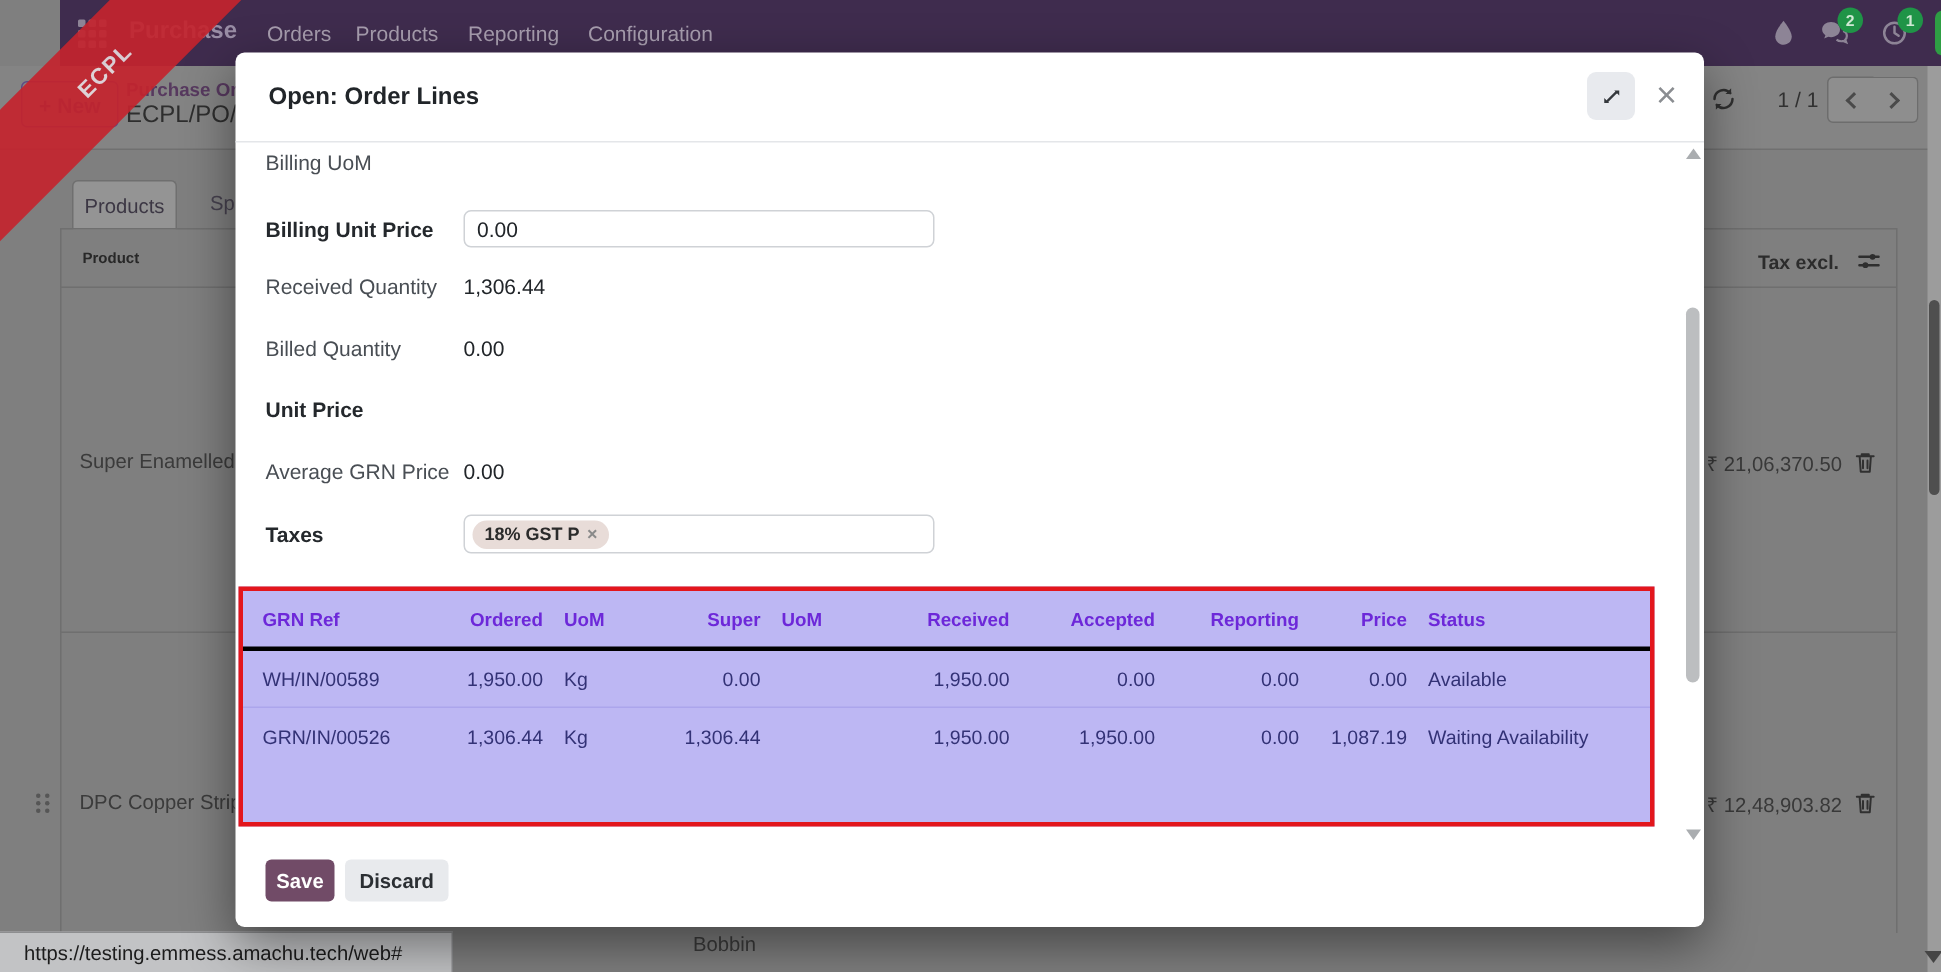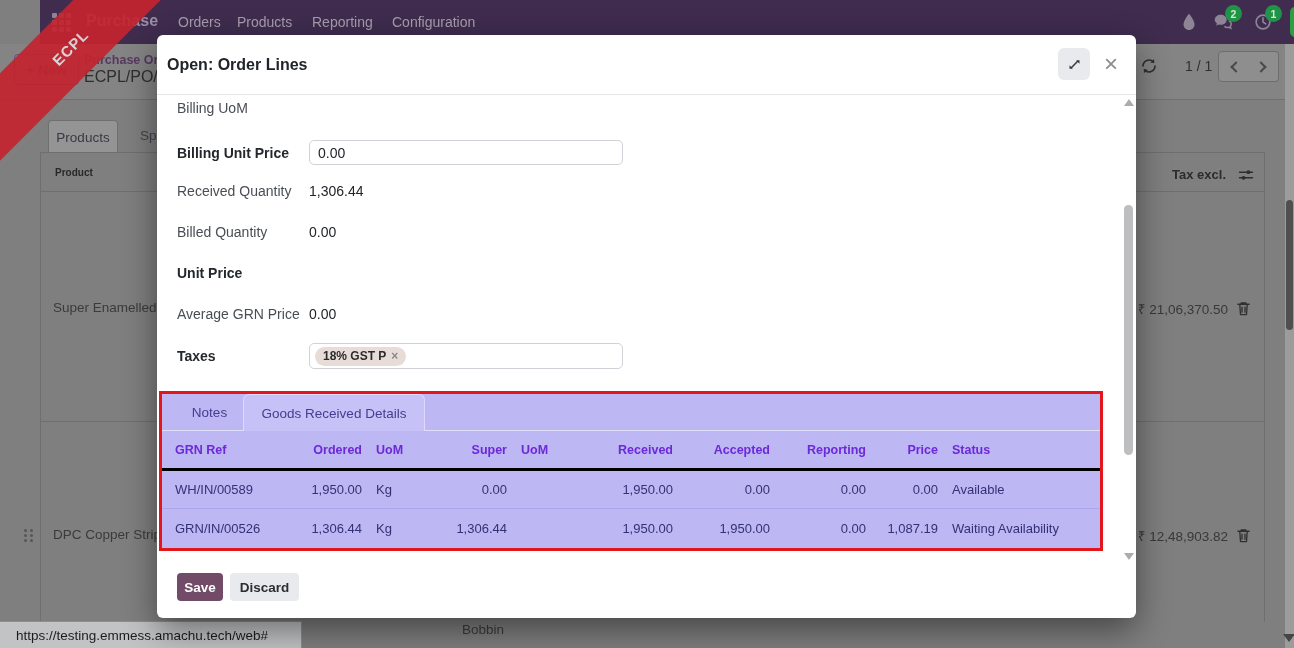--- a/index.html
+++ b/index.html
@@ -69,21 +69,21 @@
   
   .page-sb { position:absolute; top:44px; right:0; width:9px; height:604px; background:#9c9c9c; z-index:2; }
   .page-sb-thumb { position:absolute; top:156px; left:1px; width:7px; height:130px; background:#4f4f4f; border-radius:4px; cursor:pointer; }
   .page-sb-down { position:absolute; bottom:6px; left:0; width:0; height:0; margin-left:-2px;
     border-left:6px solid transparent; border-right:6px solid transparent; border-top:8px solid #454545; cursor:pointer; }
 
   
   .modal { position:absolute; top:35px; left:157px; width:979px; height:583px; background:#ffffff;
     border-radius:6px; box-shadow:0 12px 34px rgba(0,0,0,.45); z-index:10; }
   .m-head { position:absolute; top:0; left:0; right:0; height:60px; border-bottom:1px solid #e4e6e9; }
-  .m-title { position:absolute; top:21px; left:10px; font-size:16px; font-weight:600; color:#212529; }
+  .m-title { position:absolute; top:21px; left:22px; font-size:16px; font-weight:600; color:#212529; }
   .expand-btn { position:absolute; top:13px; right:46px; width:32px; height:32px; background:#e8eaee;
     border:none; border-radius:6px; cursor:pointer; display:flex; align-items:center; justify-content:center; }
   .close-btn { position:absolute; top:16px; right:12px; width:26px; height:26px; background:none; border:none;
     font-size:24px; line-height:24px; color:#8a8d91; cursor:pointer; }
 
   
   .f-label { position:absolute; left:20px; font-size:14px; color:#494e54; }
   .f-label.b { font-weight:700; color:#24282c; }
   .f-value { position:absolute; left:152px; font-size:14px; color:#212529; }
   .f-input { position:absolute; left:152px; width:314px; height:25px; border:1px solid #cfd2d6; border-radius:5px;
@@ -278,24 +278,20 @@
 
     <div class="f-label b" style="top:313px;">Taxes</div>
     <div class="taxes-box">
       <span class="tax-tag">
         <span>18% GST P</span>
         <span class="tax-x">×</span>
       </span>
     </div>
 
     <div class="notebook">
-      <div class="nb-tabs">
-        <div class="nb-tab notes">Notes</div>
-        <div class="nb-tab active">Goods Received Details</div>
-      </div>
       <div class="grn-grid grn-head">
         <div>GRN Ref</div>
         <div class="r">Ordered</div>
         <div class="pl">UoM</div>
         <div class="r">Super</div>
         <div class="pl">UoM</div>
         <div class="r">Received</div>
         <div class="r">Accepted</div>
         <div class="r">Reporting</div>
         <div class="r">Price</div>

